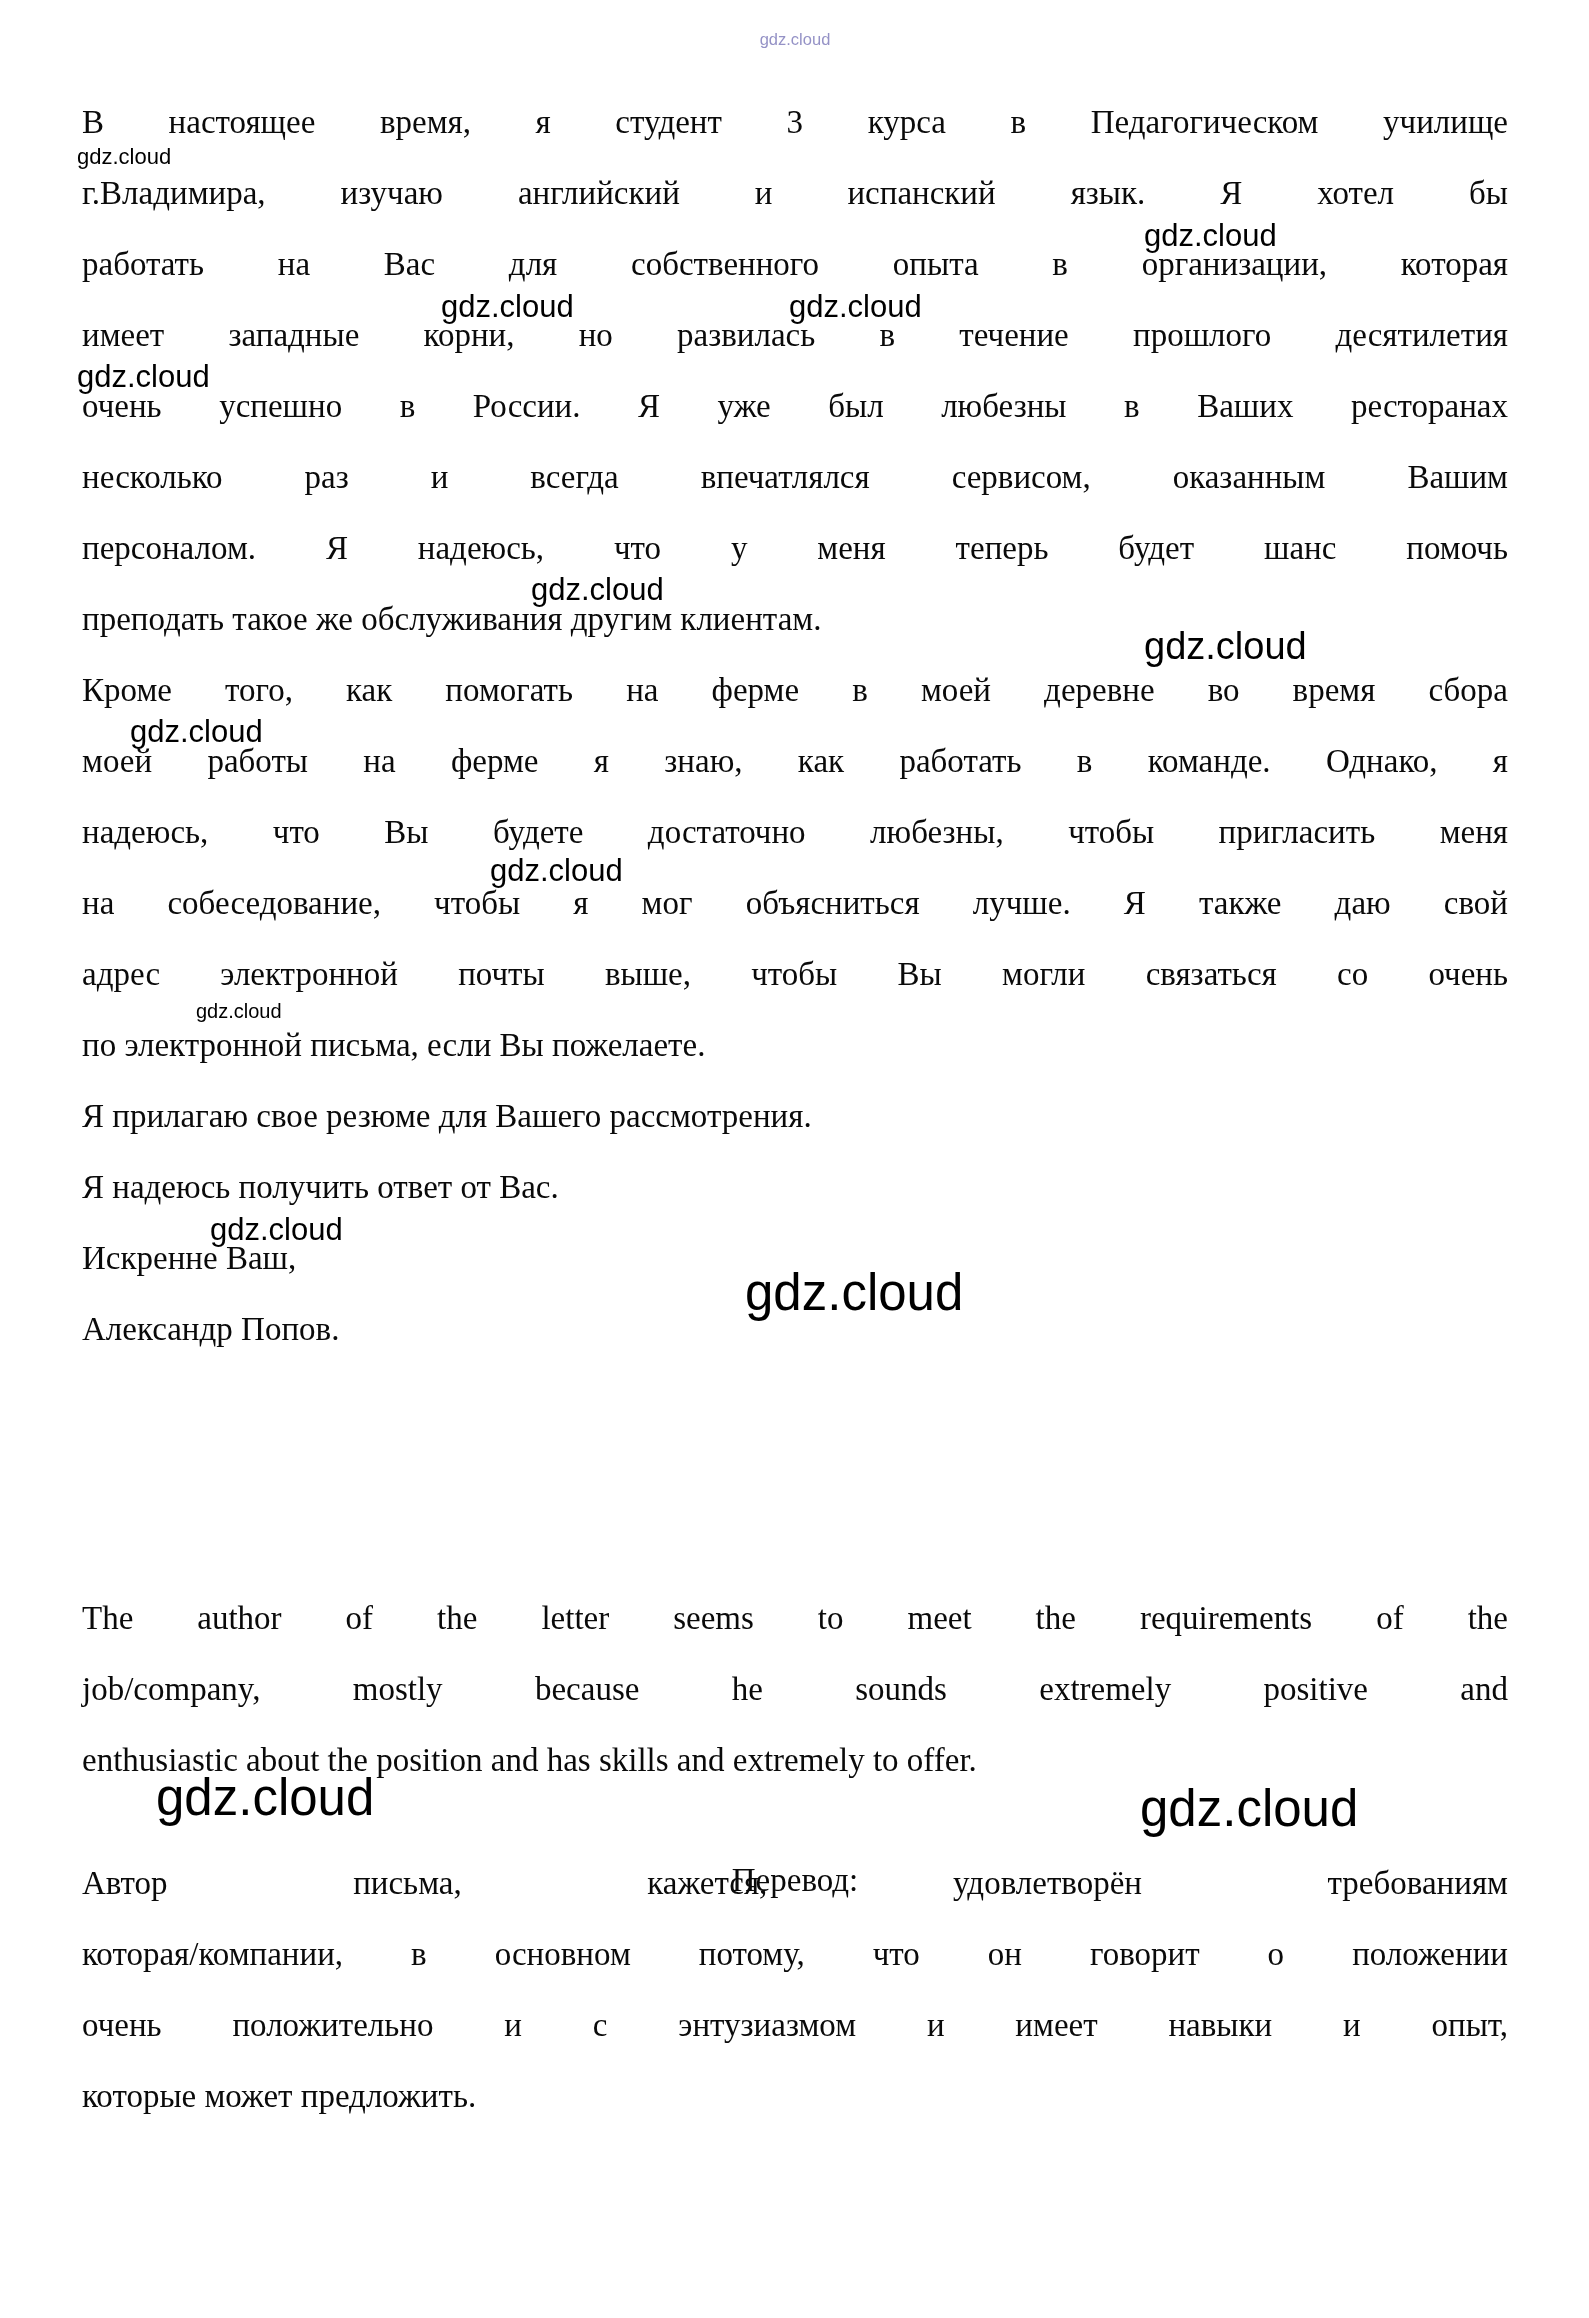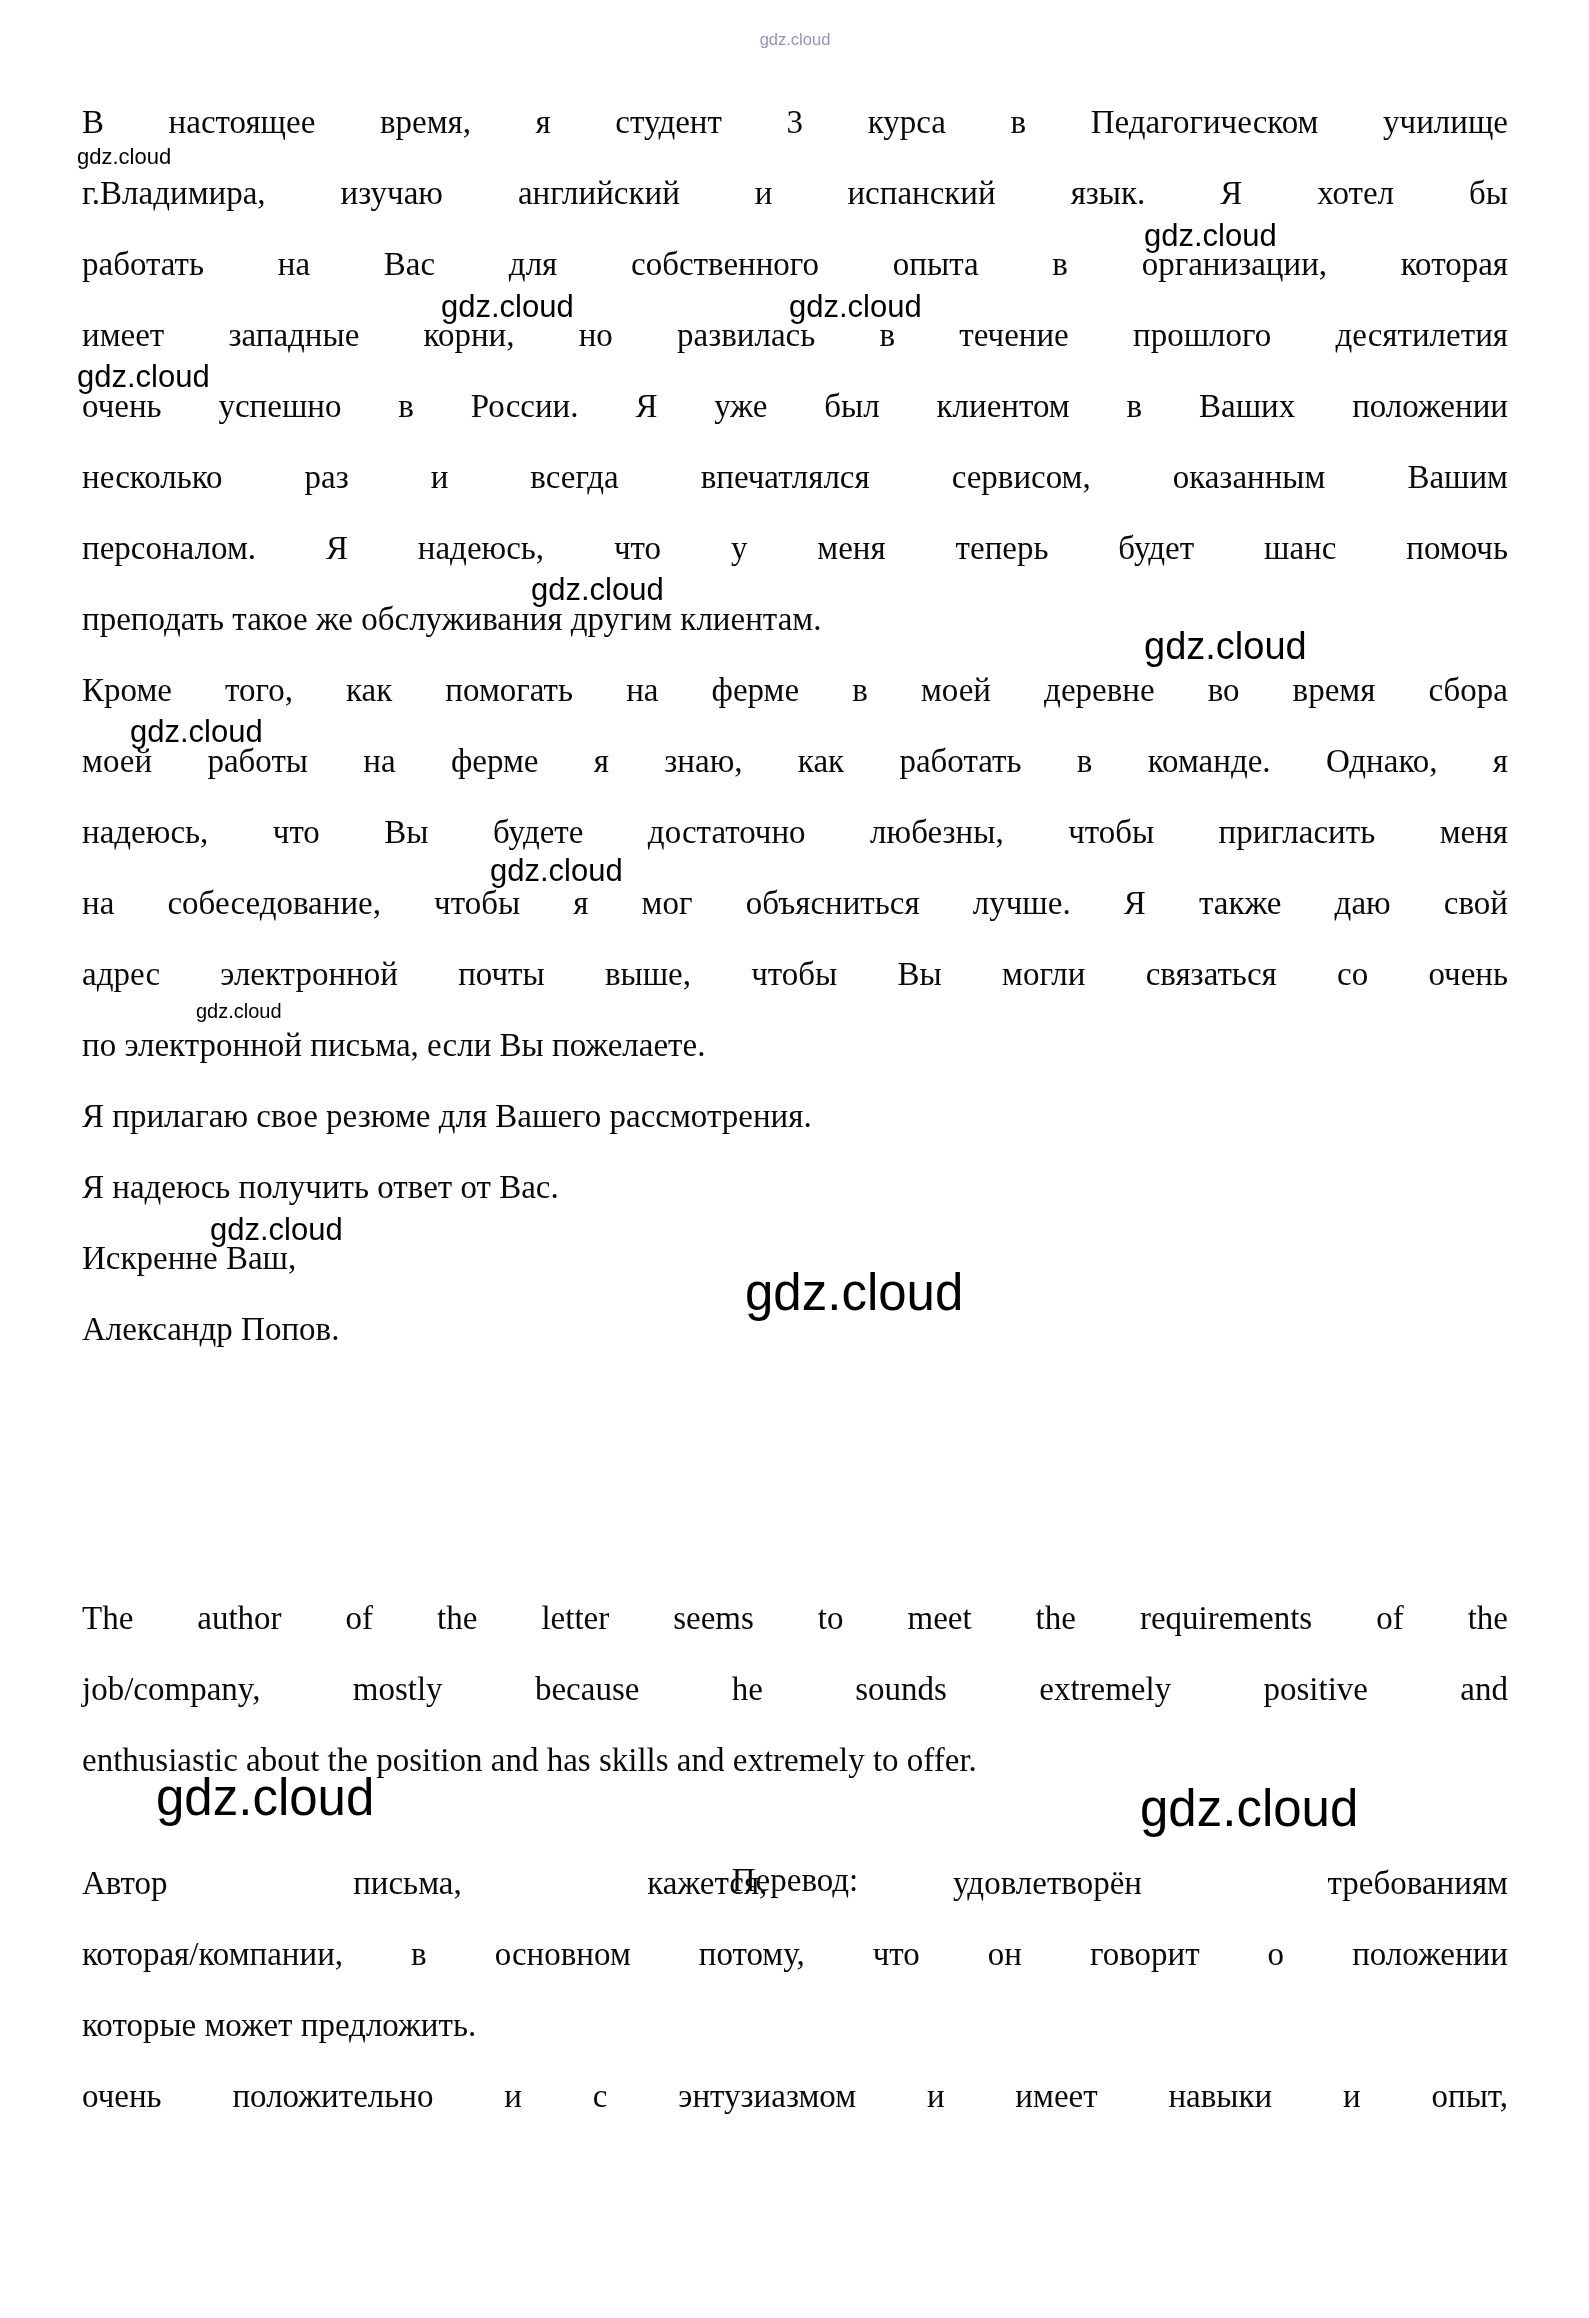--- a/index.html
+++ b/index.html
@@ -67,21 +67,21 @@
   <span class="wm" style="left:210px; top:1186px; font-size:31px;">gdz.cloud</span>
   <span class="wm" style="left:745px; top:1239px; font-size:51px;">gdz.cloud</span>
   <span class="wm" style="left:156px; top:1744px; font-size:51px;">gdz.cloud</span>
   <span class="wm" style="left:1140px;top:1755px; font-size:51px;">gdz.cloud</span>
 
   <div class="textblock" style="top:59px;">
     <div class="line">В настоящее время, я студент 3 курса в Педагогическом училище</div>
     <div class="line">г.Владимира, изучаю английский и испанский язык. Я хотел бы</div>
     <div class="line">работать на Вас для собственного опыта в организации, которая</div>
     <div class="line">имеет западные корни, но развилась в течение прошлого десятилетия</div>
-    <div class="line">очень успешно в России. Я уже был клиентом в Ваших положении</div>
+    <div class="line">очень успешно в России. Я уже был любезны в Ваших ресторанах</div>
     <div class="line">несколько раз и всегда впечатлялся сервисом, оказанным Вашим</div>
     <div class="line">персоналом. Я надеюсь, что у меня теперь будет шанс помочь</div>
     <div class="line last">преподать такое же обслуживания другим клиентам.</div>
     <div class="line">Кроме того, как помогать на ферме в моей деревне во время сбора</div>
     <div class="line">моей работы на ферме я знаю, как работать в команде. Однако, я</div>
     <div class="line">надеюсь, что Вы будете достаточно любезны, чтобы пригласить меня</div>
     <div class="line">на собеседование, чтобы я мог объясниться лучше. Я также даю свой</div>
     <div class="line">адрес электронной почты выше, чтобы Вы могли связаться со очень</div>
     <div class="line last">по электронной письма, если Вы пожелаете.</div>
     <div class="line last">Я прилагаю свое резюме для Вашего рассмотрения.</div>
@@ -96,18 +96,18 @@
     <div class="line last">enthusiastic about the position and has skills and extremely to offer.</div>
   </div>
 
   <div class="textblock" style="top:1817px;">
     <div class="line center">Перевод:</div>
   </div>
 
   <div class="textblock" style="top:1820px;">
     <div class="line">Автор письма, кажется, удовлетворён требованиям</div>
     <div class="line">которая/компании, в основном потому, что он говорит о положении</div>
+    <div class="line">очень положительно и с энтузиазмом и имеет навыки и опыт,</div>
     <div class="line last">которые может предложить.</div>
-    <div class="line">очень положительно и с энтузиазмом и имеет навыки и опыт,</div>
   </div>
 
 </div>
 
 
 </body></html>

